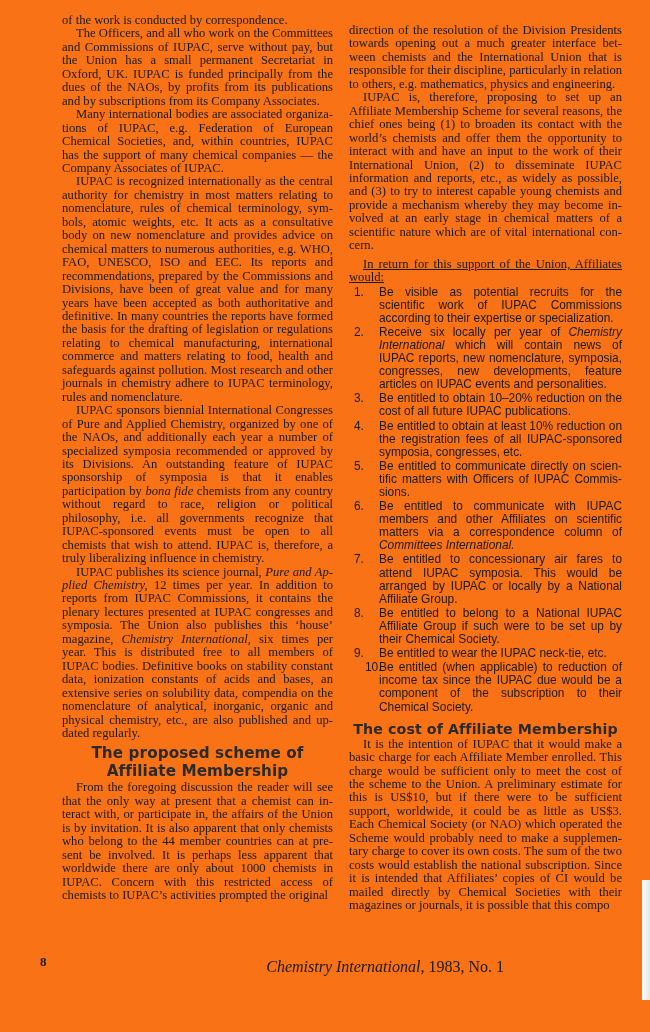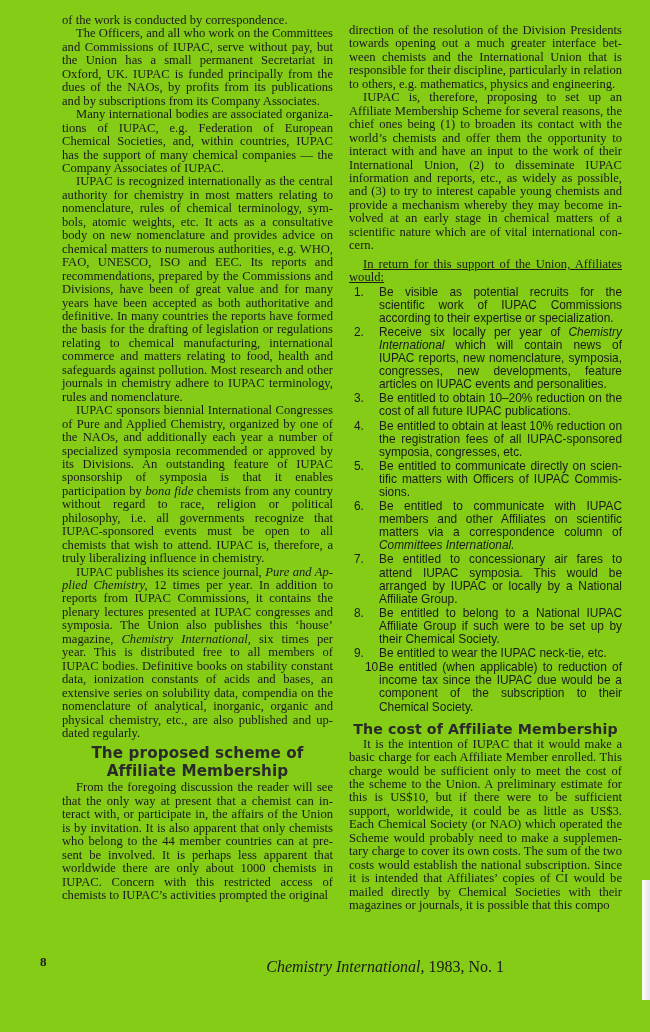--- a/index.html
+++ b/index.html
@@ -1,17 +1,17 @@
 <!DOCTYPE html>
 <html><head>
 <meta charset="utf-8">
 <style>
   html, body { margin: 0; padding: 0; background: #ffffff; }
   body { width: 650px; height: 1032px; position: relative; overflow: hidden; color: #1a1a1a; }
-  .page { position: absolute; left: 0; top: 0; width: 650px; height: 1032px; background: #84cc16; }
+  .page { position: absolute; left: 0; top: 0; width: 650px; height: 1032px; background: #f97316; }
   .col { position: absolute; top: 14px; font-family: "Liberation Serif", serif; font-size: 12.6px; line-height: 13.45px; text-align: justify; hyphens: manual; }
   .col-left { left: 62px; width: 271px; }
   .col-right { left: 349px; width: 273px; top: 24px; }
   .col p { margin: 0; text-indent: 14px; }
   .col p.noindent { text-indent: 0; }
   .col p.gap { margin-top: 5px; text-decoration: underline; }
   .col i { font-style: italic; }
   .heading { font-family: "DejaVu Sans", sans-serif; font-weight: bold; font-size: 15.2px; line-height: 17.5px; color: #2a2a2a; margin: 5px 0 1px 0; text-align: center; letter-spacing: 0.1px; }
   .heading.small { font-size: 14.2px; line-height: 16px; margin-top: 7px; }
   ol.benefits { list-style: none; margin: 1px 0 0 0; padding: 0; font-family: "Liberation Sans", sans-serif; font-size: 11.9px; line-height: 13.1px; }

